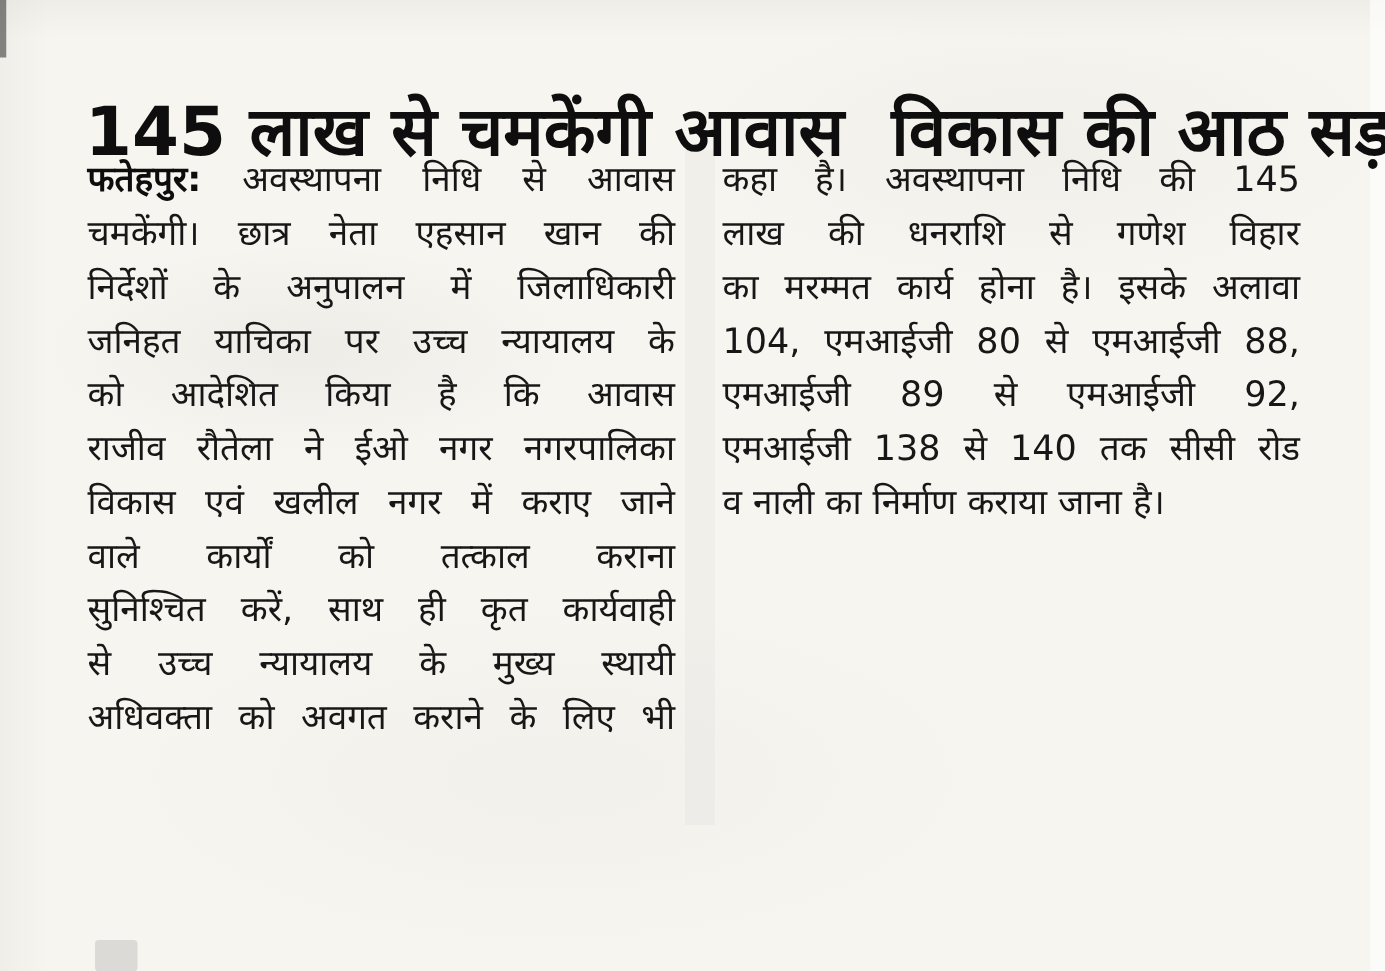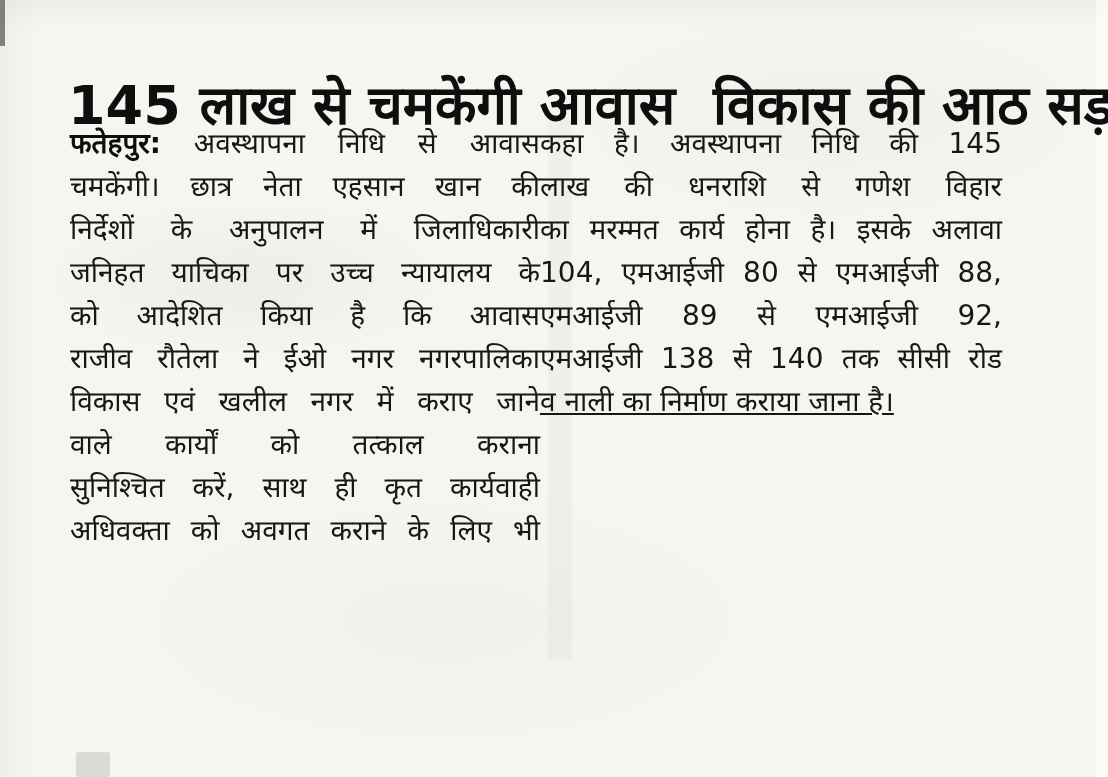--- a/index.html
+++ b/index.html
@@ -18,37 +18,36 @@
       linear-gradient(90deg, rgba(150,150,145,0.07) 0px, rgba(150,150,145,0.0) 40px),
       #f6f5f0;
     color:#161616;
   }
   .headline{
     position:absolute;left:68px;top:34px;width:980px;
     font-size:54px;line-height:72px;font-weight:700;
     letter-spacing:0px;white-space:pre;color:#0e0e0e;
   }
   .columns{
-    position:absolute;left:70px;top:122px;display:flex;
+    position:absolute;left:70px;top:122px;display:flex;gap:38px;
   }
   .col{width:470px;}
   .col.right{width:462px;}
   .bl{
     height:43px;line-height:43px;font-size:28px;
     text-align:justify;
     -moz-text-align-last:justify;
     text-align-last:justify;
     white-space:nowrap;
     color:#171717;
   }
   .bl.no-just{
     text-align:left;
     -moz-text-align-last:left;
     text-align-last:left;
-    text-decoration:underline;
   }
   .dateline{font-weight:700;color:#0d0d0d;}
   .artifact{position:absolute;pointer-events:none;}
   .a-corner{left:0;top:0;width:5px;height:46px;background:rgba(40,40,38,0.55);}
   .a-smudge-bottom{left:76px;top:752px;width:34px;height:25px;background:rgba(140,140,135,0.25);border-radius:3px;}
   .a-gutter{left:548px;top:120px;width:24px;height:540px;background:rgba(150,150,145,0.06);}
   .a-right-strip{left:1096px;top:0;width:12px;height:777px;background:rgba(255,255,255,0.6);}
 </style>
 </head>
 <body>
@@ -67,20 +66,21 @@
     <div class="col left">
       <div class="bl"><span class="dateline">फतेहपुर:</span><span> अवस्थापना निधि से आवास</span></div>
       <div class="bl">चमकेंगी। छात्र नेता एहसान खान की</div>
       <div class="bl">निर्देशों के अनुपालन में जिलाधिकारी</div>
       <div class="bl">जनिहत याचिका पर उच्च न्यायालय के</div>
       <div class="bl">को आदेशित किया है कि आवास</div>
       <div class="bl">राजीव रौतेला ने ईओ नगर नगरपालिका</div>
       <div class="bl">विकास एवं खलील नगर में कराए जाने</div>
       <div class="bl">वाले कार्यों को तत्काल कराना</div>
       <div class="bl">सुनिश्चित करें, साथ ही कृत कार्यवाही</div>
+      <div class="bl">से उच्च न्यायालय के मुख्य स्थायी</div>
       <div class="bl">अधिवक्ता को अवगत कराने के लिए भी</div>
     </div>
 
     <div class="col right">
       <div class="bl">कहा है। अवस्थापना निधि की 145</div>
       <div class="bl">लाख की धनराशि से गणेश विहार</div>
       <div class="bl">का मरम्मत कार्य होना है। इसके अलावा</div>
       <div class="bl">104, एमआईजी 80 से एमआईजी 88,</div>
       <div class="bl">एमआईजी 89 से एमआईजी 92,</div>
       <div class="bl">एमआईजी 138 से 140 तक सीसी रोड</div>

